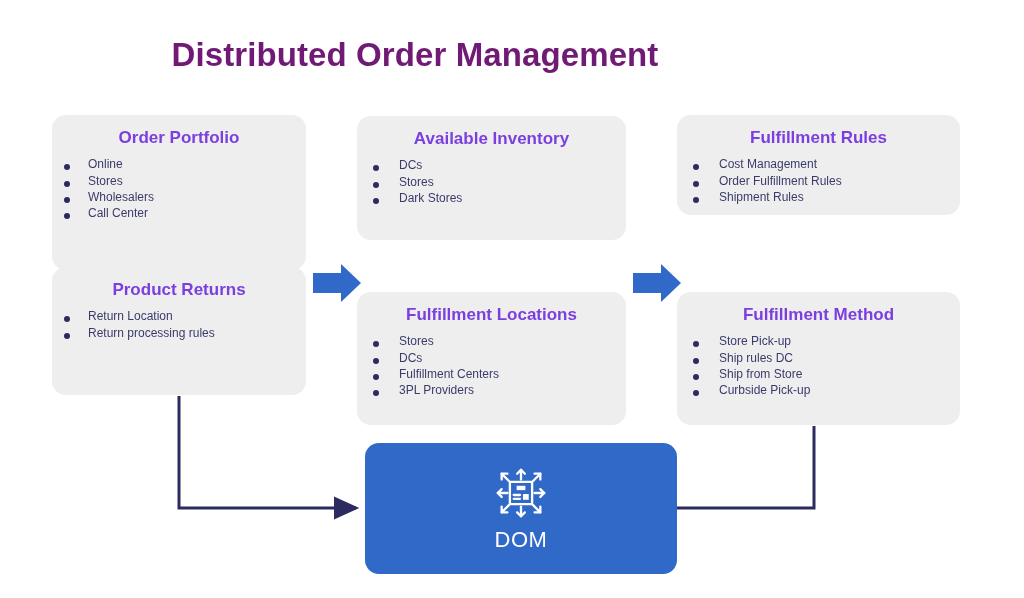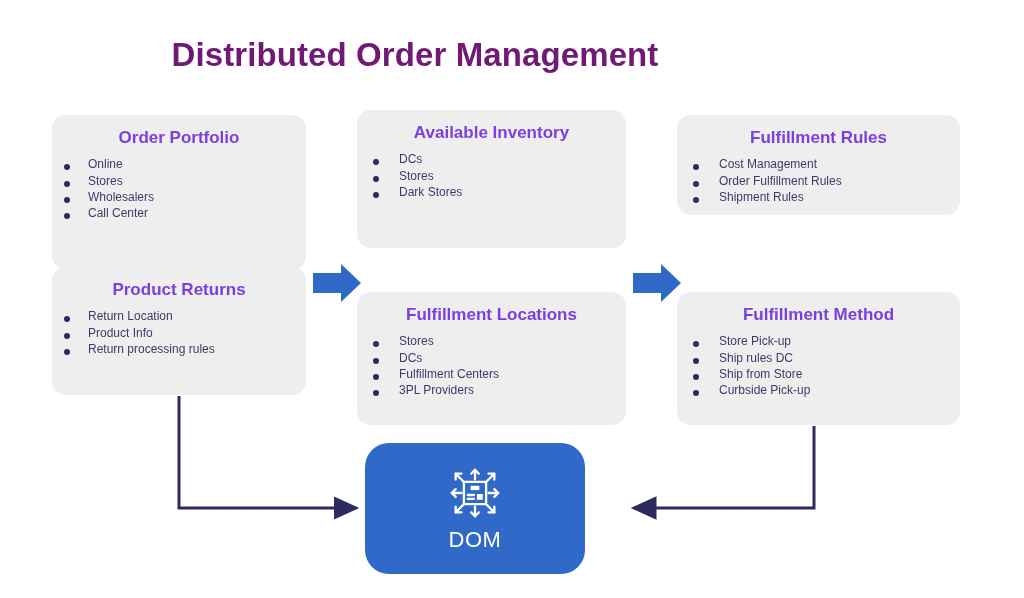--- a/index.html
+++ b/index.html
@@ -70,21 +70,21 @@
     top: 8px;
     width: 6px;
     height: 6px;
     border-radius: 50%;
     background: #2B2B60;
   }
 
   
   #card-order-portfolio  { left: 52px;  top: 115px; width: 254px; height: 155px; }
   #card-product-returns  { left: 52px;  top: 267px; width: 254px; height: 128px; }
-  #card-available-inv    { left: 357px; top: 110px; width: 269px; height: 138px; }
+  #card-available-inv    { left: 357px; top: 116px; width: 269px; height: 124px; }
   #card-fulfil-locations { left: 357px; top: 292px; width: 269px; height: 133px; }
   #card-fulfil-rules     { left: 677px; top: 115px; width: 283px; height: 100px; }
   #card-fulfil-method    { left: 677px; top: 292px; width: 283px; height: 133px; }
 
   #card-order-portfolio  .card-title,
   #card-product-returns  .card-title,
   #card-available-inv    .card-title,
   #card-fulfil-locations .card-title,
   #card-fulfil-rules     .card-title,
   #card-fulfil-method    .card-title { margin-top: 13px; margin-bottom: 8px; }
@@ -106,24 +106,24 @@
   #card-order-portfolio .card-list li,
   #card-product-returns .card-list li { padding-left: 36px; }
   #card-order-portfolio .card-list li::before,
   #card-product-returns .card-list li::before { left: 12px; }
 
   
   #dom-box {
     position: absolute;
     left: 365px;
     top: 443px;
-    width: 220px;
+    width: 312px;
     height: 131px;
     background: #3069C8;
-    border-radius: 24px;
+    border-radius: 14px;
     display: flex;
     flex-direction: column;
     align-items: center;
     justify-content: center;
   }
   #dom-icon { width: 62px; height: 58px; display: block; }
   #dom-label {
     margin-top: 4px;
     color: #ffffff;
     font-size: 22px;
@@ -177,21 +177,20 @@
       <li>Stores</li>
       <li>Wholesalers</li>
       <li>Call Center</li>
     </ul>
   </div>
 
   <div class="card" id="card-product-returns">
     <div class="card-title">Product Returns</div>
     <ul class="card-list">
       <li>Return Location</li>
-      <li>Product Info</li>
       <li style="padding-right:52px">Return processing rules</li>
     </ul>
   </div>
 
   <div class="card" id="card-available-inv">
     <div class="card-title">Available Inventory</div>
     <ul class="card-list">
       <li>DCs</li>
       <li>Stores</li>
       <li>Dark Stores</li>

